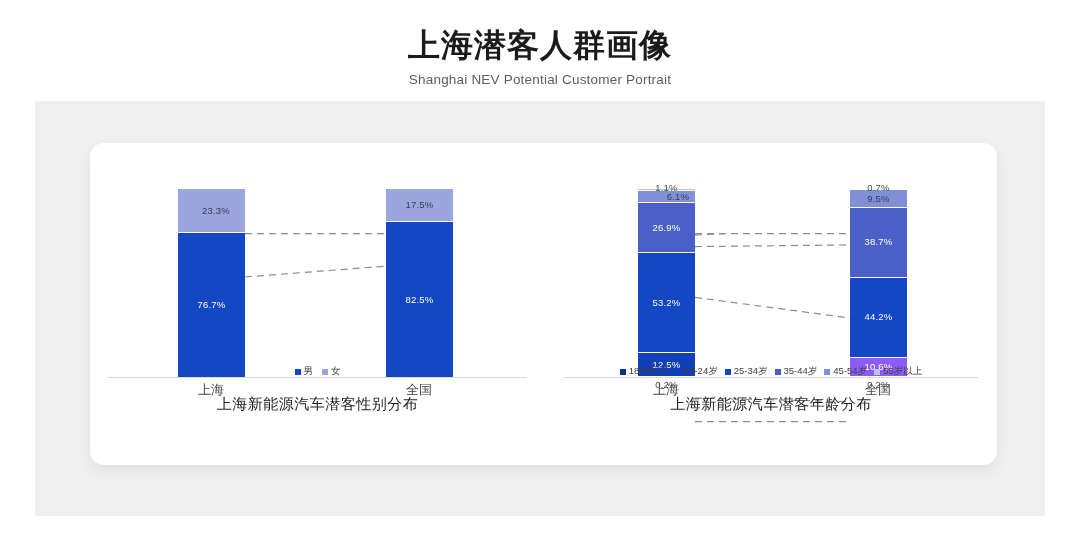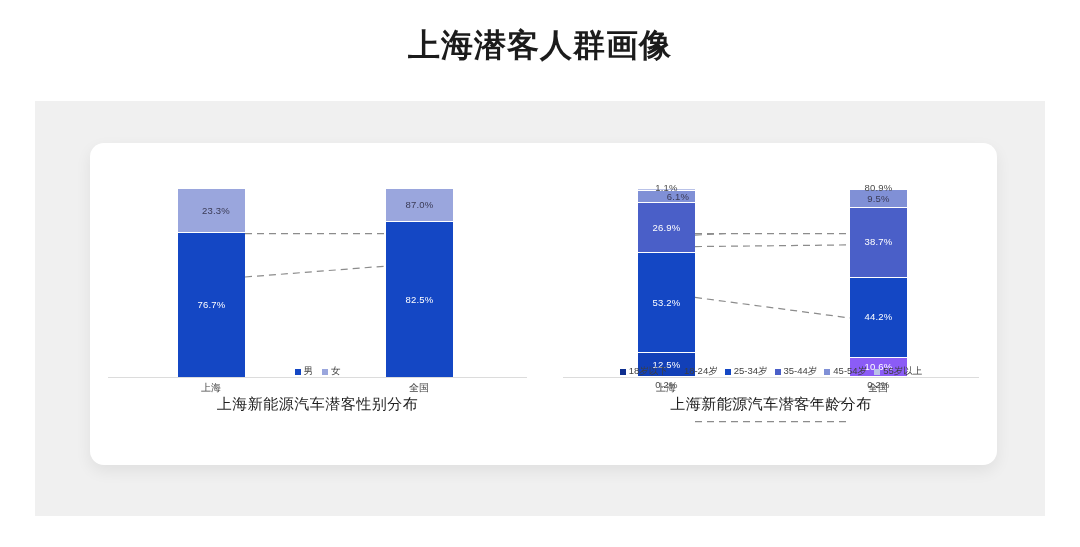--- a/index.html
+++ b/index.html
@@ -107,21 +107,21 @@
     color:#4a4a4a;
   }
 
   .cat-row{
     position:absolute;
     left:0;top:238px;
     width:100%;height:16px;
   }
   .cat{
     position:absolute;
-    font-size:10px;
+    font-size:13px;
     color:#454545;
     transform:translateX(-50%);
     white-space:nowrap;
   }
 
   .legend{
     position:absolute;
     left:0;top:222px;
     width:100%;
     display:flex;
@@ -150,20 +150,21 @@
     left:0;top:45px;
     width:100%;height:190px;
     pointer-events:none;
   }
 </style>
 </head>
 <body>
 
 <div class="header">
   <h1 class="header-title">上海潜客人群画像</h1>
+  <p class="header-sub">Shanghai NEV Potential Customer Portrait</p>
 </div>
 
 <div class="panel"></div>
 <div class="card"></div>
 
 <div class="charts">
 
   <div class="chart-block chart-left">
     <div class="plot">
       <div class="axis-line"></div>
@@ -177,21 +178,21 @@
           </div>
           <div class="seg light" style="height: 44.037px; background: rgb(154, 166, 221); padding-left: 9px;">
             <span class="seg-label">23.3%</span>
           </div>
         </div>
       <div class="bar" style="left: 296px; width: 67px; height: 189px;">
           <div class="seg dark" style="height: 155.925px; background: rgb(20, 71, 196);">
             <span class="seg-label">82.5%</span>
           </div>
           <div class="seg light" style="height: 33.075px; background: rgb(154, 166, 221);">
-            <span class="seg-label">87.0%</span>
+            <span class="seg-label">17.5%</span>
           </div>
         </div>
     </div>
     <div class="cat-row">
       <span class="cat" style="left:121px;">上海</span>
       <span class="cat" style="left:329px;">全国</span>
     </div>
     <div class="legend">
         <span class="legend-item">
           <span class="swatch" style="background: rgb(20, 71, 196);"></span>
@@ -246,21 +247,21 @@
           <div class="seg dark" style="height: 83.538px; background: rgb(20, 71, 196);">
             <span class="seg-label">44.2%</span>
           </div>
           <div class="seg dark" style="height: 73.143px; background: rgb(74, 95, 200);">
             <span class="seg-label">38.7%</span>
           </div>
           <div class="seg light" style="height: 17.955px; background: rgb(128, 144, 214);">
             <span class="seg-label">9.5%</span>
           </div>
           <div class="seg light tiny" style="height: 1.323px; background: rgb(185, 194, 232);">
-            <span class="seg-label" style="top: -6px;">80.9%</span>
+            <span class="seg-label" style="top: -6px;">0.7%</span>
           </div>
         </div>
     </div>
     <div class="cat-row">
       <span class="cat" style="left:121px;">上海</span>
       <span class="cat" style="left:333px;">全国</span>
     </div>
     <div class="legend" style="gap:7px;">
         <span class="legend-item">
           <span class="swatch" style="background: rgb(14, 47, 143);"></span>

